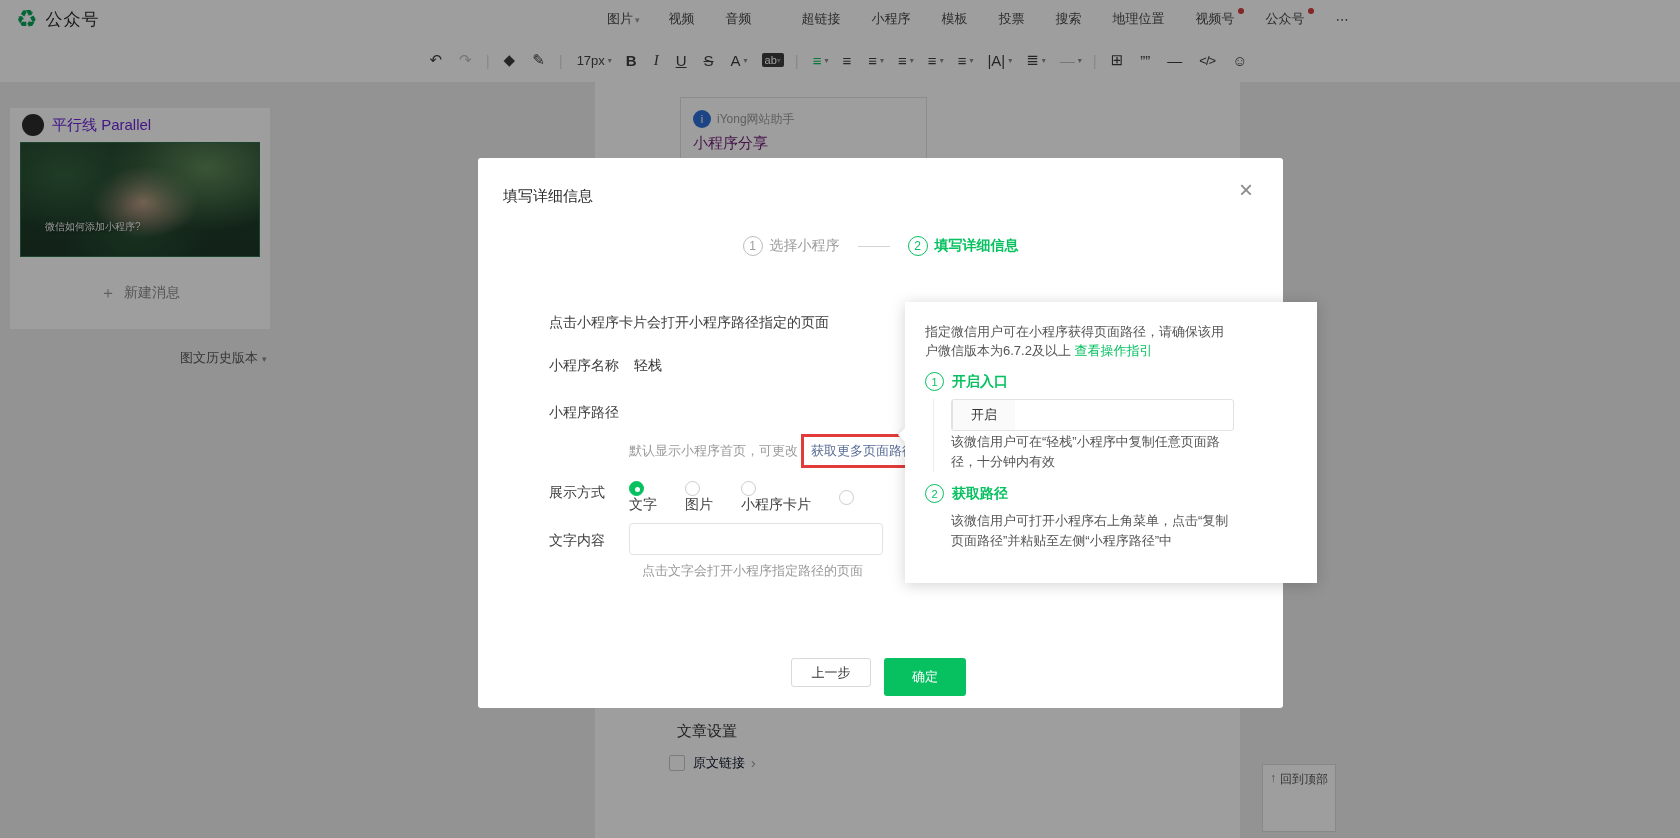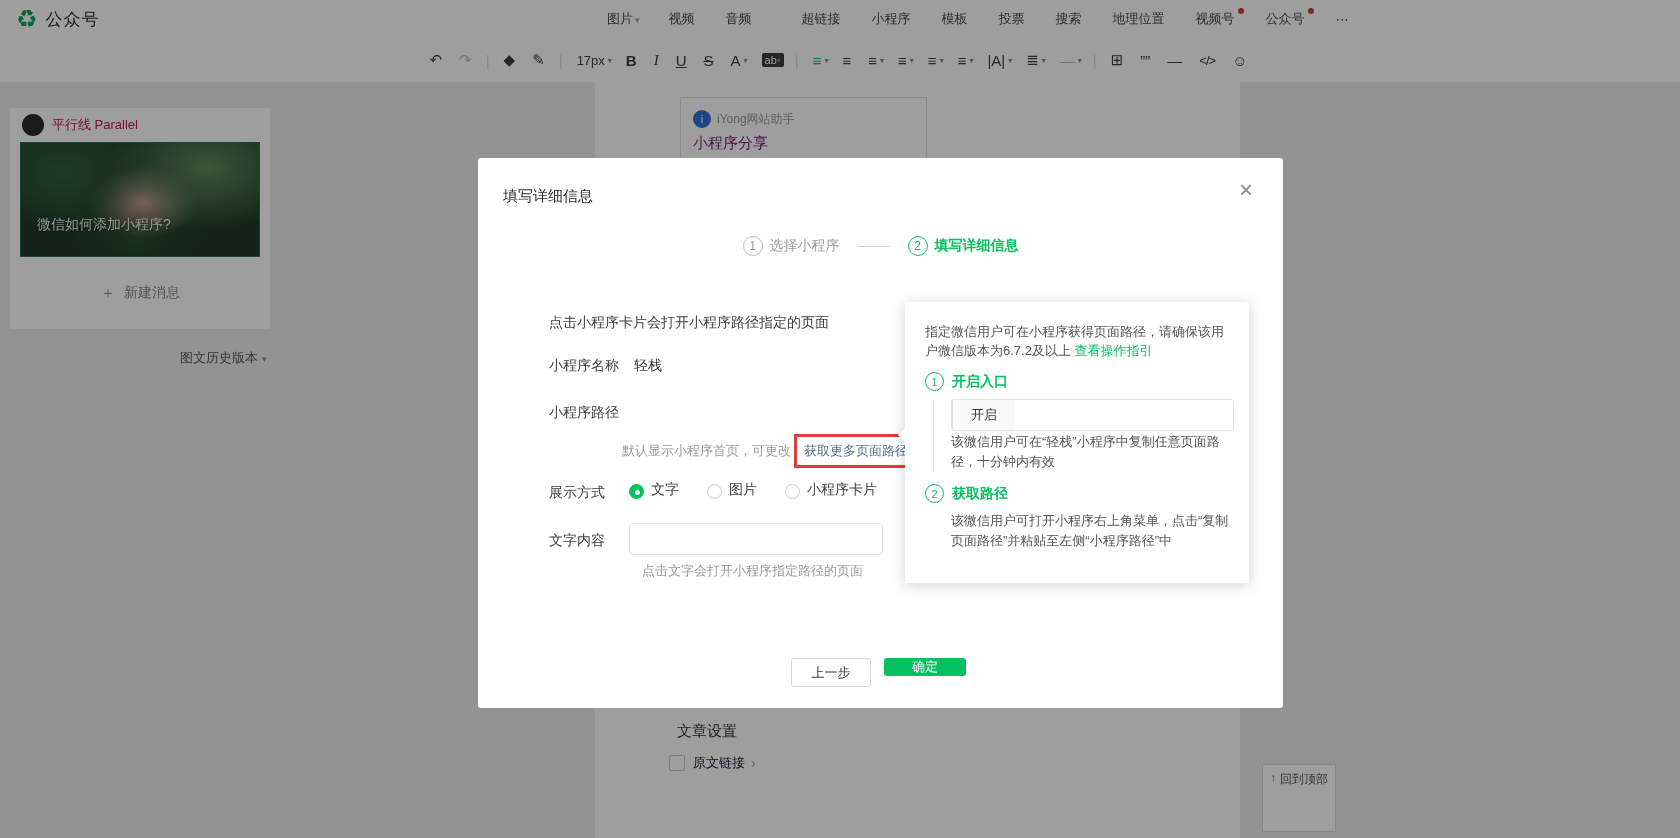--- a/index.html
+++ b/index.html
@@ -31,29 +31,29 @@
   .ticon.ital{font-style:italic;font-family:"Liberation Serif",serif;}
   .ticon.und{text-decoration:underline;}
   .ticon.strike{text-decoration:line-through;}
   .ticon.badge{background:#3d3d3d;color:#fff;font-size:11px;padding:1px 3px;border-radius:2px;}
   .ticon.badge .caret{color:#8a8a8a;margin-left:0;}
   .ticon.code{font-size:13px;letter-spacing:-1px;}
   
   .side-card{position:absolute;left:10px;top:108px;width:260px;background:#fff;z-index:1;}
   .side-head{height:34px;display:flex;align-items:center;padding:0 12px;}
   .avatar-dark{width:22px;height:22px;border-radius:50%;background:#2d2d2d;margin-right:8px;}
-  .side-name{font-size:13px;color:#be185d;}
+  .side-name{font-size:15px;color:#6d28d9;}
   .cover{position:relative;margin:0 10px;height:113px;border:1px solid #2e6e49;
     background:
       radial-gradient(140px 90px at 78% 22%,#5d8a58,transparent 70%),
       radial-gradient(120px 80px at 18% 28%,#33613e,transparent 70%),
       radial-gradient(90px 60px at 52% 52%,#c9a18d,transparent 60%),
       radial-gradient(110px 75px at 48% 82%,#274e33,transparent 70%),
       linear-gradient(#24462f,#1c3727);}
-  .cover-title{position:absolute;left:16px;bottom:22px;font-size:14px;color:#f3f3f3;text-shadow:0 1px 2px rgba(0,0,0,.6);}
+  .cover-title{position:absolute;left:24px;bottom:22px;font-size:10px;color:#f3f3f3;text-shadow:0 1px 2px rgba(0,0,0,.6);}
   .new-msg{height:72px;display:flex;align-items:center;justify-content:center;font-size:14px;color:#8a8a8a;cursor:pointer;}
   .new-msg .plus{font-size:16px;margin-right:8px;color:#9a9a9a;}
   .history{position:absolute;left:180px;top:349px;font-size:13px;color:#5a5a5a;z-index:1;cursor:pointer;white-space:nowrap;}
   .history .caret{font-size:9px;color:#888;margin-left:4px;}
   
   .canvas{position:absolute;left:595px;top:82px;width:645px;height:756px;background:#fff;z-index:1;}
   .mp-card{position:absolute;left:85px;top:15px;width:245px;height:78px;background:#fff;border:1px solid #e3e3e3;}
   .mp-head{display:flex;align-items:center;margin:12px 0 6px 12px;}
   .avatar-blue{width:18px;height:18px;border-radius:50%;background:#2f6fd6;color:#fff;font-size:11px;
     display:flex;align-items:center;justify-content:center;margin-right:6px;}
@@ -82,38 +82,38 @@
   .step.active .s-label{color:#07C160;font-weight:bold;}
   .s-dash{width:32px;height:1px;background:#d4d4d4;margin:0 18px;}
   .m-intro{position:absolute;left:71px;top:156px;font-size:14px;color:#404040;}
   .f-label{position:absolute;left:71px;font-size:14px;color:#404040;}
   .f-value{position:absolute;left:156px;font-size:14px;color:#333;}
   .path-box{position:absolute;left:151px;top:238px;width:252px;height:32px;border:1px solid #e2e2e2;border-radius:4px;
     display:flex;align-items:center;background:#fff;}
   .path-box input{border:none;outline:none;flex:1;font-size:14px;color:#333;padding:0 0 0 12px;background:transparent;
     font-family:inherit;min-width:0;}
   .path-count{font-size:13px;color:#b9b9b9;padding:0 10px;}
-  .path-hint{position:absolute;left:144px;top:276px;display:flex;align-items:center;font-size:13px;color:#9a9a9a;white-space:nowrap;}
+  .path-hint{position:absolute;left:151px;top:276px;display:flex;align-items:center;font-size:13px;color:#9a9a9a;white-space:nowrap;}
   .more-link{display:inline-block;border:3px solid #e13c39;padding:5px 7px;margin-left:3px;
     color:#576b95;font-size:13px;cursor:pointer;}
   .radio-row{position:absolute;left:151px;top:323px;display:flex;align-items:center;}
-  .radio-opt{display:flex;align-items:flex-end;margin-right:28px;cursor:pointer;}
+  .radio-opt{display:flex;align-items:flex-start;margin-right:28px;cursor:pointer;flex-direction:column;}
   .radio{width:15px;height:15px;border-radius:50%;border:1px solid #ccc;background:#fff;margin-right:7px;position:relative;box-sizing:border-box;}
   .radio.on{background:#07C160;border-color:#07C160;}
   .radio.on::after{content:"";position:absolute;left:5px;top:5px;width:5px;height:5px;border-radius:50%;background:#fff;}
   .radio-lab{font-size:14px;color:#404040;}
   .text-box{position:absolute;left:151px;top:365px;width:252px;height:30px;border:1px solid #e2e2e2;border-radius:4px;background:#fff;}
   .text-box input{border:none;outline:none;width:100%;height:100%;padding:0 12px;box-sizing:border-box;background:transparent;font-family:inherit;font-size:14px;}
   .text-hint{position:absolute;left:151px;top:404px;font-size:13px;color:#9a9a9a;margin-left:13px;}
   .btn-prev{position:absolute;left:313px;top:500px;width:80px;height:29px;border:1px solid #d9d9d9;border-radius:3px;
     background:#fff;font-size:13px;color:#333;display:flex;align-items:center;justify-content:center;cursor:pointer;box-sizing:border-box;}
-  .btn-ok{position:absolute;left:406px;top:500px;width:82px;height:18px;border-radius:3px;background:#07C160;
+  .btn-ok{position:absolute;left:406px;top:500px;width:82px;height:38px;border-radius:3px;background:#07C160;
     font-size:13px;color:#fff;display:flex;align-items:center;justify-content:center;cursor:pointer;}
   
-  .hpanel{position:absolute;left:905px;top:302px;width:344px;height:281px;background:#fff;z-index:12;
+  .hpanel{position:absolute;left:905px;top:302px;width:412px;height:281px;background:#fff;z-index:12;
     box-shadow:0 2px 14px rgba(0,0,0,.18);box-sizing:border-box;padding:20px;}
   .hp-notch{position:absolute;left:-5px;top:128px;width:10px;height:10px;background:#fff;transform:rotate(45deg);
     box-shadow:-2px 2px 4px rgba(0,0,0,.06);}
   .hp-intro{font-size:13px;color:#555;line-height:19px;width:306px;}
   .hp-link{color:#07C160;cursor:pointer;}
   .hp-step{display:flex;align-items:center;margin-top:12px;}
   .hp-circle{width:17px;height:17px;border-radius:50%;border:1px solid #07C160;color:#07C160;font-size:11px;
     display:flex;align-items:center;justify-content:center;margin-right:8px;flex:0 0 auto;}
   .hp-title{font-size:14px;color:#07C160;font-weight:bold;}
   .hp-block{margin:8px 0 0 8px;padding-left:17px;border-left:1px solid #ececec;}

